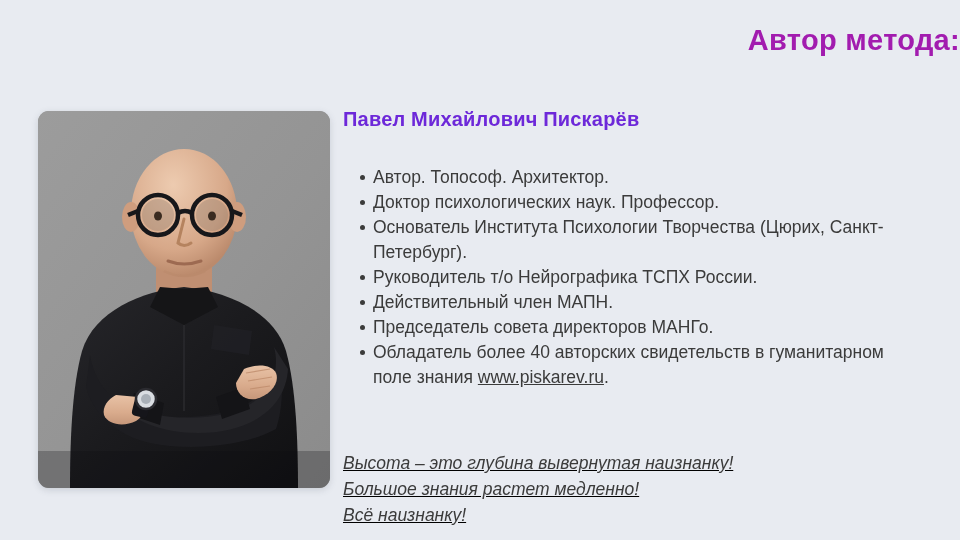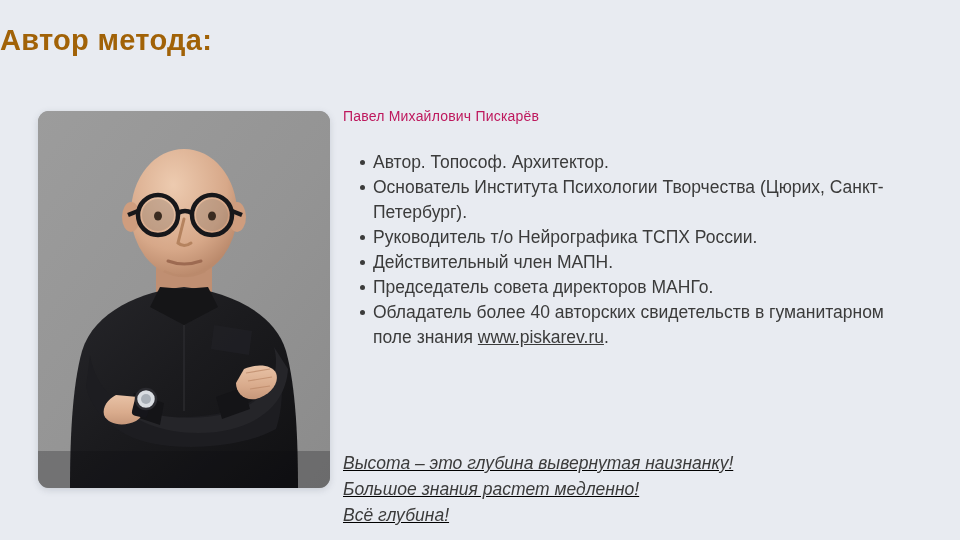--- a/index.html
+++ b/index.html
@@ -8,49 +8,50 @@
     background:#e8ebf1;
     font-family:"Liberation Sans","DejaVu Sans",sans-serif;
     position:relative;
   }
   #slide { position:absolute; inset:0; }
 
   
   .slide-title {
     position:absolute;
     left:0; right:0; top:24px;
-    text-align:left;
+    text-align:right;
     font-size:29px;
     font-weight:bold;
-    color:#a16207;
+    color:#a21caf;
     letter-spacing:0.3px;
+    padding-left:60px;
   }
 
   
   .photo-frame {
     position:absolute;
     left:38px; top:111px;
     width:292px; height:377px;
     border-radius:11px;
     overflow:hidden;
     background:#949494;
     box-shadow:0 2px 7px rgba(60,70,90,0.18);
   }
   .photo-svg { display:block; width:100%; height:100%; }
 
   
   .bio { position:absolute; left:343px; top:108px; width:580px; }
   .bio-name {
-    font-size:14px;
-    font-weight:normal;
-    color:#be185d;
+    font-size:20px;
+    font-weight:bold;
+    color:#6d28d9;
     letter-spacing:0.2px;
   }
   .bio-list {
-    margin-top:26px;
+    margin-top:34px;
     list-style:none;
   }
   .bio-list li {
     position:relative;
     padding-left:30px;
     font-size:17.5px;
     line-height:25px;
     color:#3b3b3b;
     margin-bottom:0;
   }
@@ -168,27 +169,28 @@
       </g>
 
       <rect x="0" y="340" width="292" height="37" fill="#0d0d0f" opacity="0.25"></rect>
     </svg>
   </div>
 
   <div class="bio">
     <div class="bio-name">Павел Михайлович Пискарёв</div>
     <ul class="bio-list">
       <li>Автор. Топософ. Архитектор.</li>
+      <li>Доктор психологических наук. Профессор.</li>
       <li>Основатель Института Психологии Творчества (Цюрих, Санкт-Петербург).</li>
       <li>Руководитель т/о Нейрографика ТСПХ России.</li>
       <li>Действительный член МАПН.</li>
       <li>Председатель совета директоров МАНГо.</li>
       <li><span>Обладатель более 40 авторских свидетельств в гуманитарном поле знания </span><a class="bio-link" href="#">www.piskarev.ru</a><span>.</span></li>
     </ul>
   </div>
 
   <div class="quotes">
     <p>Высота – это глубина вывернутая наизнанку!</p>
     <p>Большое знания растет медленно!</p>
-    <p>Всё глубина!</p>
+    <p>Всё наизнанку!</p>
   </div>
 
 </div>
 
 </body></html>

